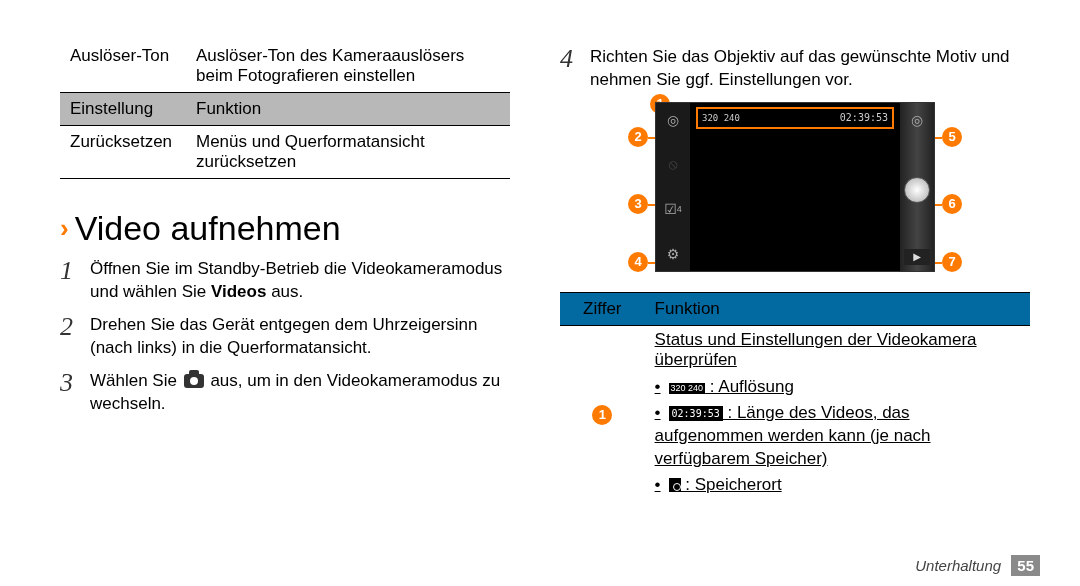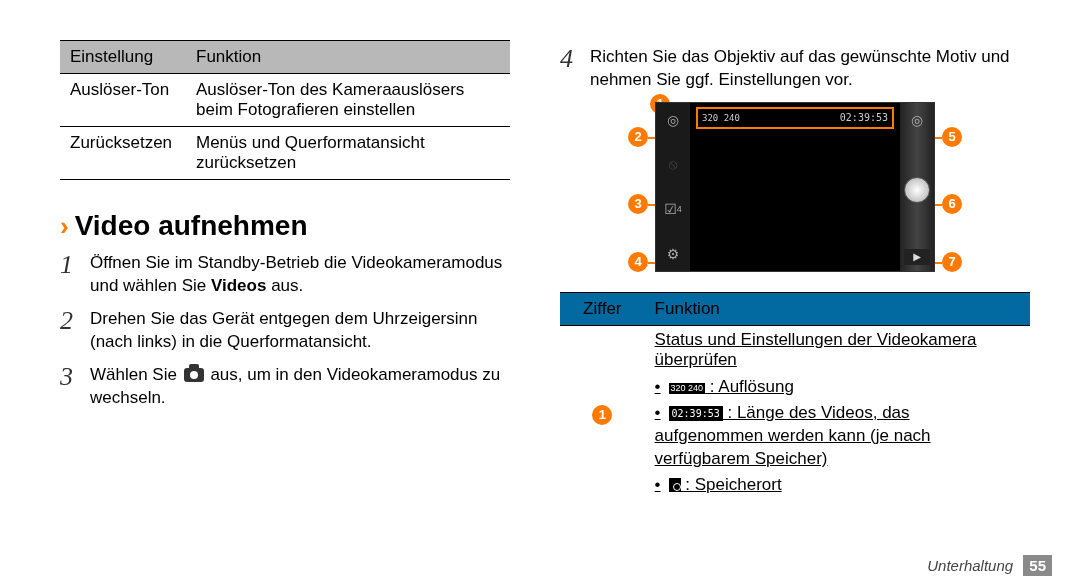--- a/index.html
+++ b/index.html
@@ -45,22 +45,22 @@
     align-items: center;
     margin: 20px 0 10px 0;
   }
   .chevron {
     color: #ff7a00;
     font-size: 26px;
     font-weight: bold;
     margin-right: 6px;
   }
   .section-title {
-    font-size: 28px;
-    font-weight: bold;
+    font-size: 34px;
+    font-weight: normal;
   }
 
   .step { display: flex; margin: 6px 0 10px 0; }
   .step-num {
     font-family: Georgia, "Times New Roman", serif;
     font-style: italic;
     font-size: 26px;
     width: 30px;
     flex-shrink: 0;
     line-height: 1;
@@ -225,47 +225,47 @@
     position:relative;
     vertical-align:-2px;
   }
   .mini-card::after{
     content:""; position:absolute; top:4px; left:3px; width:6px; height:6px;
     border:1px solid #fff; border-radius:50%;
   }
 
   .footer {
     position: absolute;
-    bottom: 12px; right: 28px;
+    bottom: 12px; right: 40px;
     font-style: italic;
     color: #444;
     font-size: 15px;
   }
   .footer .pg {
     font-style: normal;
     background: #8a8a8a;
     color: #fff;
     padding: 2px 6px;
     margin-left: 6px;
     font-weight: bold;
   }
 </style>
 </head>
 <body>
 
 <div class="col left">
   <table class="settings">
     <tbody>
         <tr>
+      <td>Auslöser-Ton</td>
+      <td>Auslöser-Ton des Kameraauslösers beim Fotografieren einstellen</td>
+    </tr>
+    <tr>
       <th class="c1">Einstellung</th>
       <th>Funktion</th>
-    </tr>
-    <tr>
-      <td>Auslöser-Ton</td>
-      <td>Auslöser-Ton des Kameraauslösers beim Fotografieren einstellen</td>
     </tr>
     <tr>
       <td>Zurücksetzen</td>
       <td>Menüs und Querformatansicht zurücksetzen</td>
     </tr>
   </tbody>
     </table>
 
   <div class="section-head">
     <span class="chevron">›</span>

